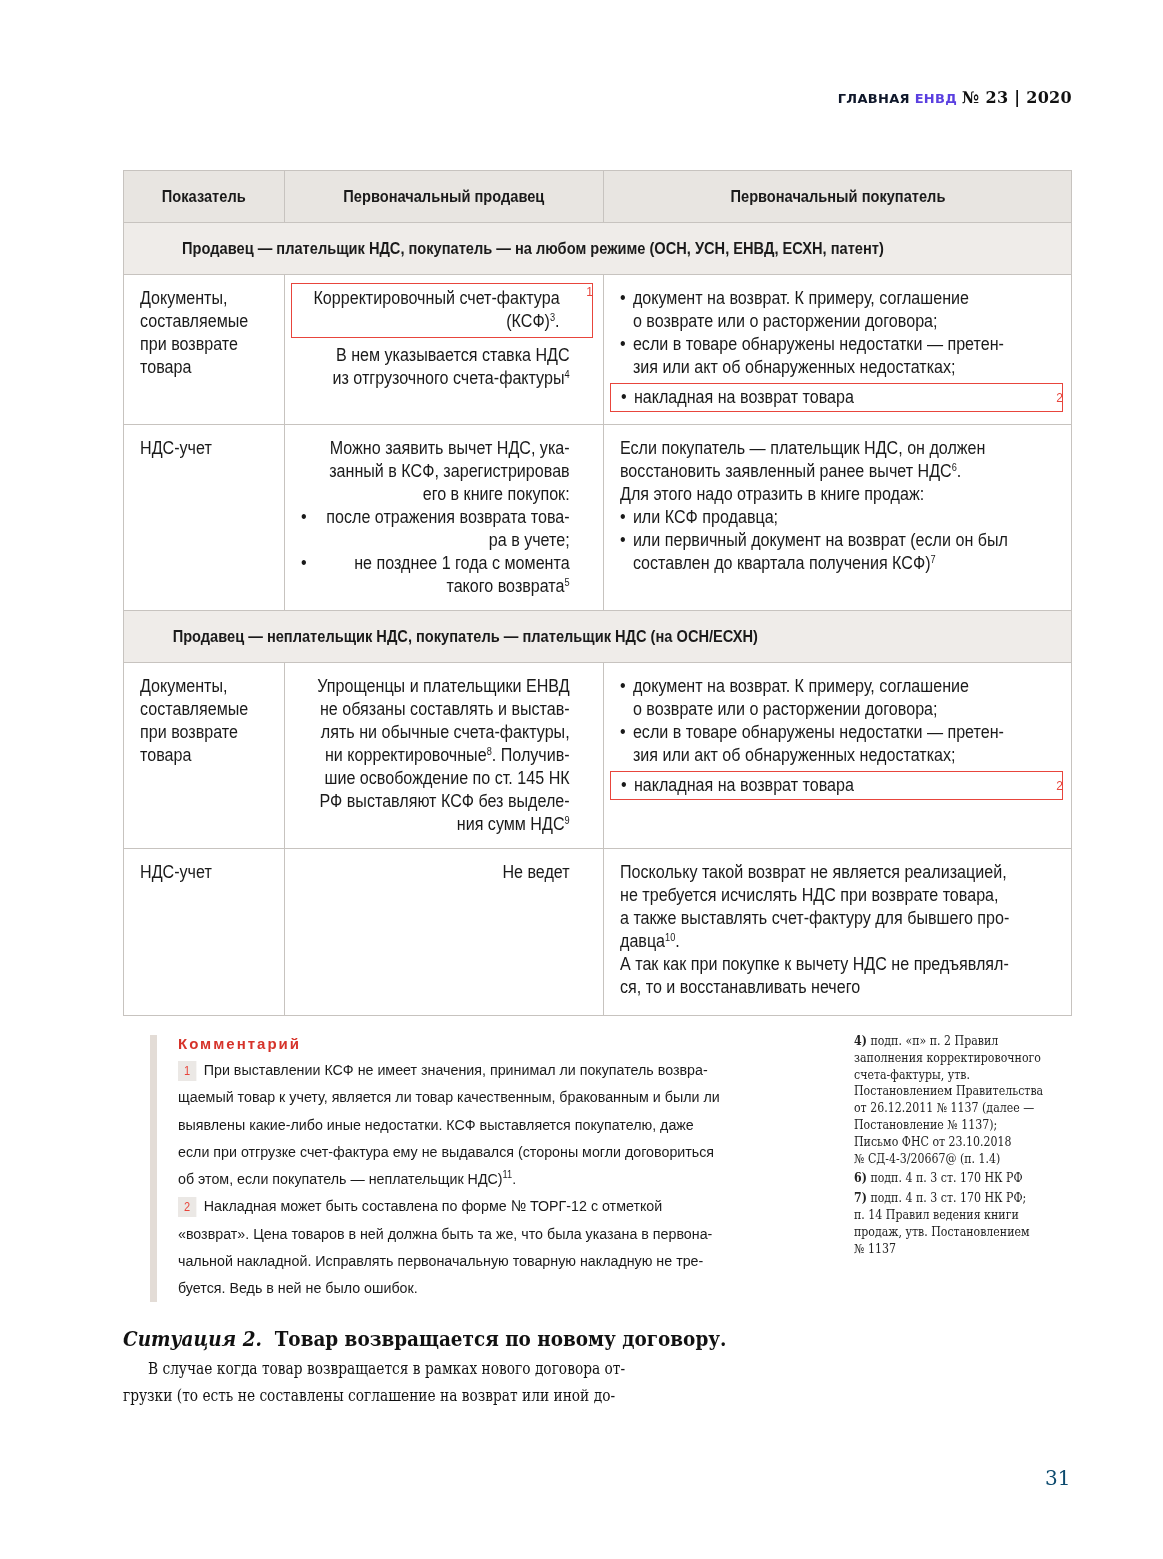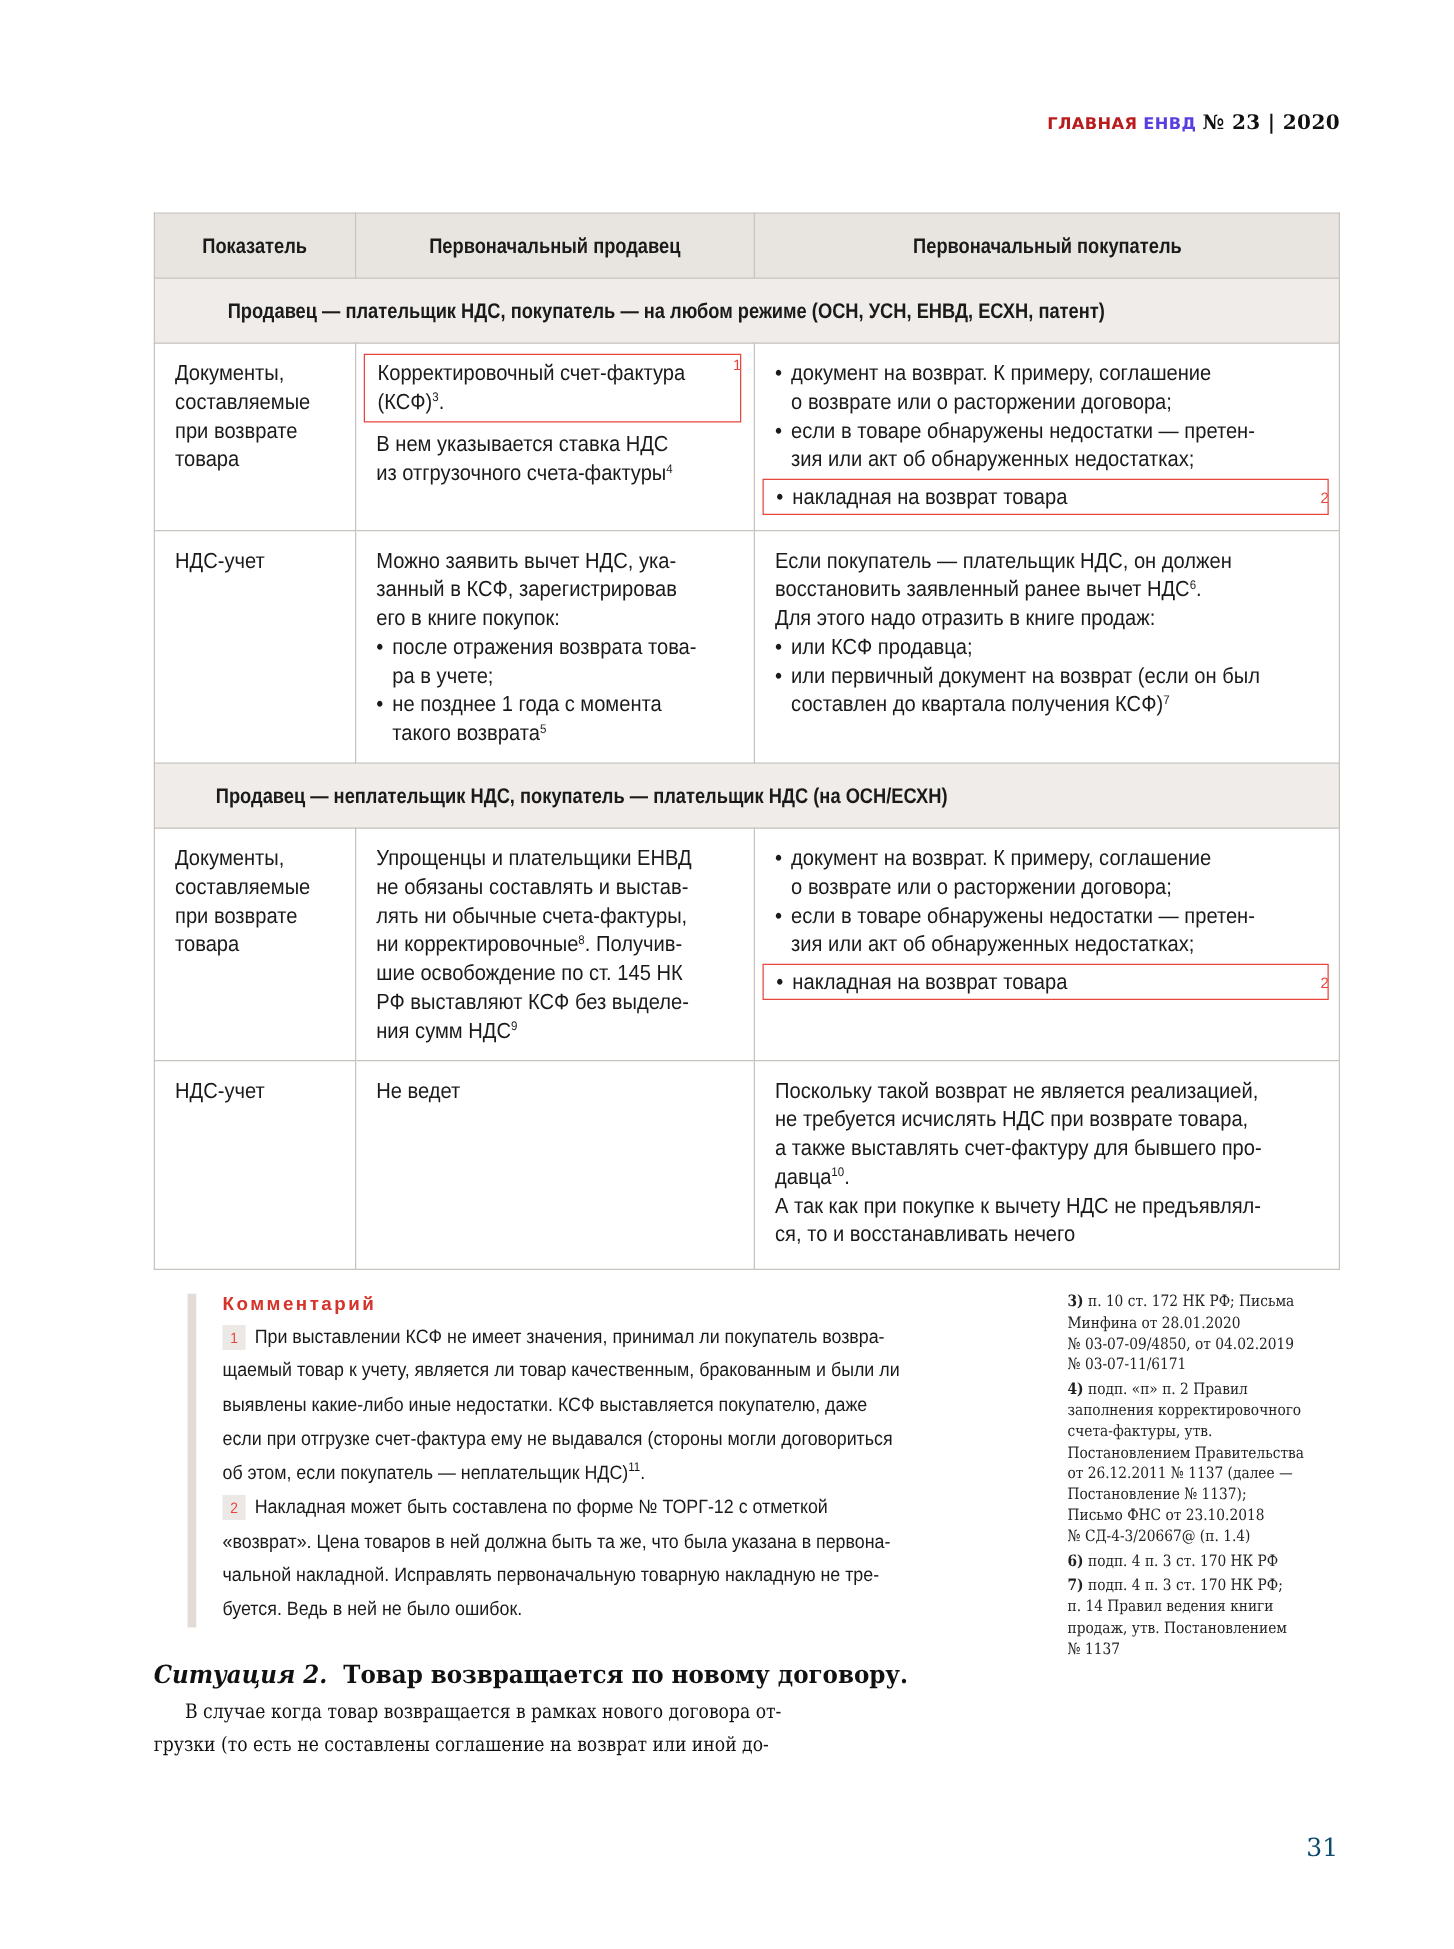--- a/index.html
+++ b/index.html
@@ -1,42 +1,42 @@
 <!DOCTYPE html>
 <html><head>
 <meta charset="utf-8">
 <style>
   html, body { margin: 0; padding: 0; background: #ffffff; }
   body { width: 1163px; height: 1559px; position: relative; overflow: hidden; color: #1a1a1a; }
   .masthead {
     position: absolute; top: 88px; right: 91px;
     font-family: "DejaVu Sans", sans-serif; font-weight: bold; font-size: 13px; letter-spacing: 0.3px;
   }
-  .masthead .brand1 { color: #b91c1c; }
+  .masthead .brand1 { color: #0f172a; }
   .masthead .brand2 { color: #5a3fe0; }
   .masthead .issue { color: #111; font-family: "DejaVu Serif", serif; font-size: 16px; }
 
   table.main {
     position: absolute; left: 123px; top: 170px; width: 949px;
     border-collapse: collapse;
     font-family: "Liberation Sans", sans-serif; font-size: 17.5px; line-height: 23px; border-radius: 10px;
   }
   table.main td, table.main th { border: 1.5px solid #c7c3bf; vertical-align: top; }
   table.main th {
     background: #e8e5e1; font-weight: bold; height: 49px; vertical-align: middle;
     font-family: "Liberation Sans", sans-serif; font-size: 17px; transform-origin: center;
   }
   th .cond { display: inline-block; transform: scaleX(0.86); }
   tr.section td {
     background: #efece9; font-weight: bold; height: 49px; vertical-align: middle;
     font-size: 17px;
   }
   tr.section td .cond { display: inline-block; transform: scaleX(0.86); }
   td.c1 { width: 136px; padding: 12px 8px 12px 16px; }
-  td.c2 { width: 292px; padding: 12px 10px 12px 16px; }
+  td.c2 { width: 292px; padding: 12px 10px 12px 16px; text-align: right; }
   td.c3 { padding: 12px 8px 12px 16px; margin-top: 25px; }
   .narrow { display: inline-block; transform: scaleX(0.92); transform-origin: left; white-space: nowrap; }
   .line { display: block; white-space: nowrap; }
   .bl { display: block; position: relative; padding-left: 14px; white-space: nowrap; }
   .bl::before { content: "•"; position: absolute; left: 0; }
   sup { font-size: 10px; line-height: 0; vertical-align: 6px; }
 
   .redbox { position: relative; border: 1.5px solid #e8453c; margin-left: -10px; padding: 3px 10px 4px 10px; }
   .redbox .num { position: absolute; right: -1px; top: 2px; color: #e8453c; font-size: 12px; line-height: 12px; font-family: "Liberation Sans", sans-serif; }
   .redbox.tight { margin-top: 4px; padding: 2px 10px 2px 10px; }
@@ -220,26 +220,20 @@
   <div>
     <span class="ln"><span class="nbox">2</span><span>Накладная может быть составлена по форме № ТОРГ-12 с отметкой</span></span>
     <span class="ln">«возврат». Цена товаров в ней должна быть та же, что была указана в первона-</span>
     <span class="ln">чальной накладной. Исправлять первоначальную товарную накладную не тре-</span>
     <span class="ln">буется. Ведь в ней не было ошибок.</span>
   </div>
 </div>
 
 <div class="notes">
   <div class="note">
-    <span class="ln"><b>3)</b> <span>п. 10 ст. 172 НК РФ; Письма</span></span>
-    <span class="ln">Минфина от 28.01.2020</span>
-    <span class="ln">№ 03-07-09/4850, от 04.02.2019</span>
-    <span class="ln">№ 03-07-11/6171</span>
-  </div>
-  <div class="note">
     <span class="ln"><b>4)</b> <span>подп. «п» п. 2 Правил</span></span>
     <span class="ln">заполнения корректировочного</span>
     <span class="ln">счета-фактуры, утв.</span>
     <span class="ln">Постановлением Правительства</span>
     <span class="ln">от 26.12.2011 № 1137 (далее —</span>
     <span class="ln">Постановление № 1137);</span>
     <span class="ln">Письмо ФНС от 23.10.2018</span>
     <span class="ln">№ СД-4-3/20667@ (п. 1.4)</span>
   </div>
   <div class="note">

